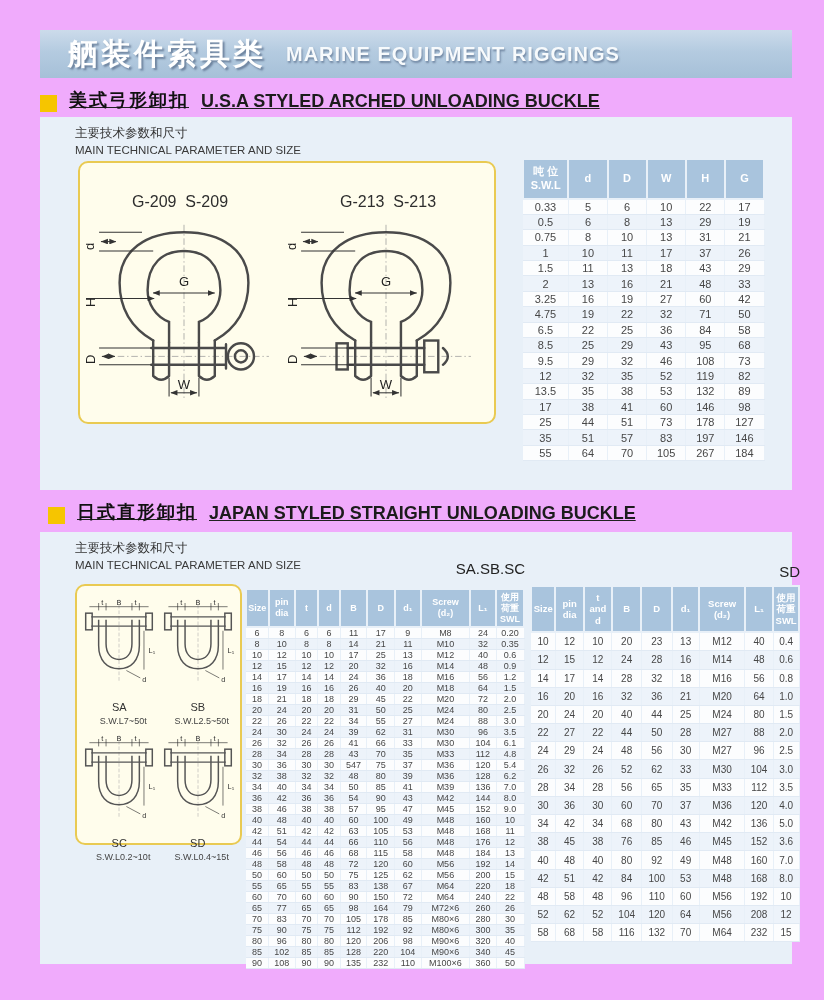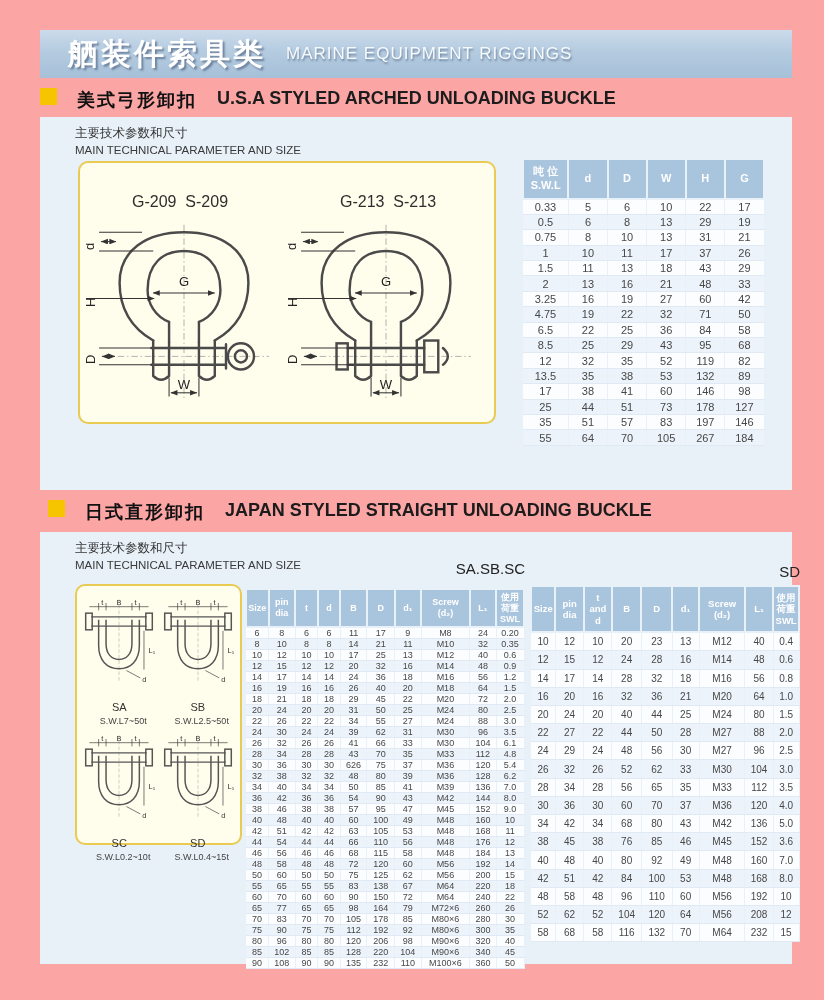--- a/index.html
+++ b/index.html
@@ -1,35 +1,35 @@
 <!DOCTYPE html>
 <html><head>
 <meta charset="utf-8">
 <style>
   html,body{margin:0;padding:0;background:#fff;}
   #page{
-    position:relative;width:824px;height:1000px;background:#fca5a5;
+    position:relative;width:824px;height:1000px;background:#f0abfc;
     font-family:"Liberation Sans","DejaVu Sans",sans-serif;color:#222;overflow:hidden;
   }
   
   .banner{
     position:absolute;left:40px;top:30px;width:752px;height:48px;
     background:linear-gradient(180deg,#ccdbeb 0%,#b4cbe0 45%,#a6c0d8 100%);
     display:flex;align-items:center;padding-left:28px;box-sizing:border-box;gap:20px;
   }
   .banner-zh{
     font-size:30px;font-weight:bold;color:#ffffff;letter-spacing:3px;
     text-shadow:2px 2px 2px rgba(96,118,146,.85);white-space:pre;
   }
   .banner-en{
-    font-size:17px;font-weight:normal;color:#f7fafc;letter-spacing:1px;
+    font-size:20px;font-weight:bold;color:#f7fafc;letter-spacing:1px;
     text-shadow:1px 2px 2px rgba(96,118,146,.8);white-space:pre;
   }
   
-  .section-head{position:absolute;left:40px;display:flex;align-items:flex-start;gap:20px;height:24px;}
+  .section-head{position:absolute;left:40px;display:flex;align-items:flex-end;gap:12px;height:24px;text-decoration:underline;}
   .bullet{width:17px;height:17px;background:#f6c500;flex:0 0 auto;}
   .head-zh{font-size:18px;font-weight:bold;color:#111;letter-spacing:2px;white-space:pre;}
   .head-en{font-size:18px;font-weight:bold;color:#1c1c1c;white-space:pre;}
   
   .panel{position:absolute;left:40px;width:752px;background:#e8f0f8;}
   #panel1{top:117px;height:373px;}
   #panel2{top:532px;height:432px;}
   .param{position:absolute;left:35px;top:7px;line-height:1.45;}
   .param-zh{font-size:12.5px;color:#333;white-space:pre;}
   .param-en{font-size:11.5px;color:#3a3a3a;white-space:pre;}
@@ -287,20 +287,28 @@
             </tr>
             <tr>
               <td>8.5</td>
               <td>25</td>
               <td>29</td>
               <td>43</td>
               <td>95</td>
               <td>68</td>
             </tr>
             <tr>
+              <td>9.5</td>
+              <td>29</td>
+              <td>32</td>
+              <td>46</td>
+              <td>108</td>
+              <td>73</td>
+            </tr>
+            <tr>
               <td>12</td>
               <td>32</td>
               <td>35</td>
               <td>52</td>
               <td>119</td>
               <td>82</td>
             </tr>
             <tr>
               <td>13.5</td>
               <td>35</td>
@@ -638,21 +646,21 @@
               <td>35</td>
               <td>M33</td>
               <td>112</td>
               <td>4.8</td>
             </tr>
             <tr>
               <td>30</td>
               <td>36</td>
               <td>30</td>
               <td>30</td>
-              <td>626</td>
+              <td>547</td>
               <td>75</td>
               <td>37</td>
               <td>M36</td>
               <td>120</td>
               <td>5.4</td>
             </tr>
             <tr>
               <td>32</td>
               <td>38</td>
               <td>32</td>

